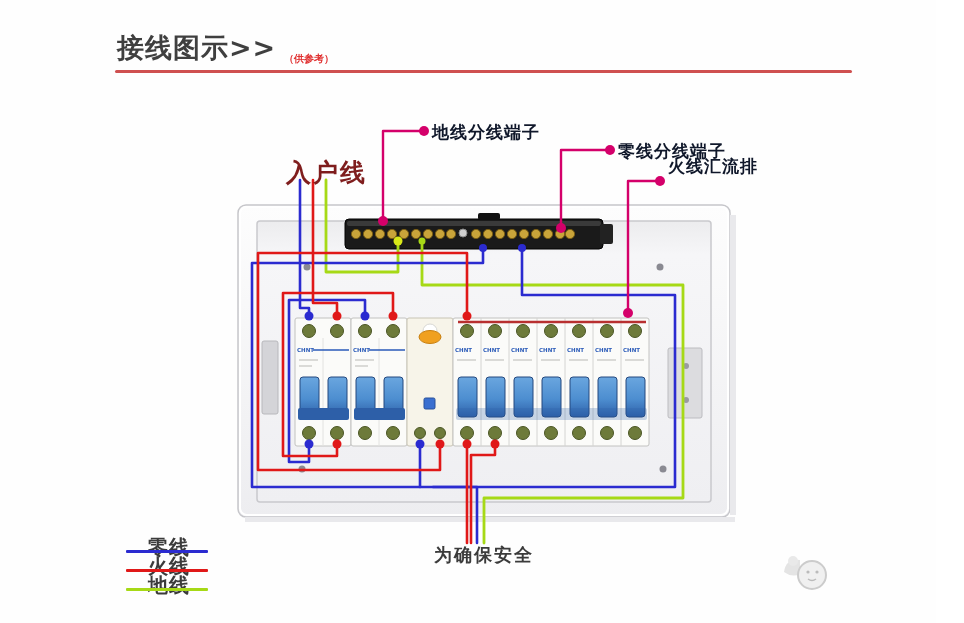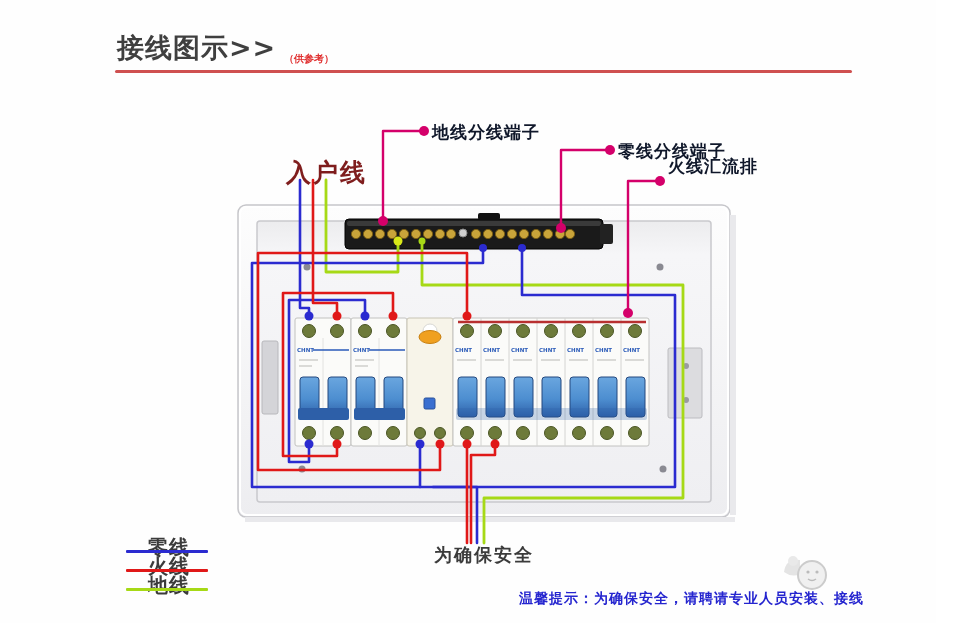--- a/index.html
+++ b/index.html
@@ -267,15 +267,14 @@
     <div class="legend-item">
       <span class="legend-text">火线</span>
       <span class="legend-line" style="background:#e01818"></span>
     </div>
     <div class="legend-item">
       <span class="legend-text">地线</span>
       <span class="legend-line" style="background:#a6d916"></span>
     </div>
   </div>
 
-  <div class="abs tip-text">温馨提示：为确保安全，请聘请专业人员安装、接线</div>
 
 </div>
 
 </body></html>

